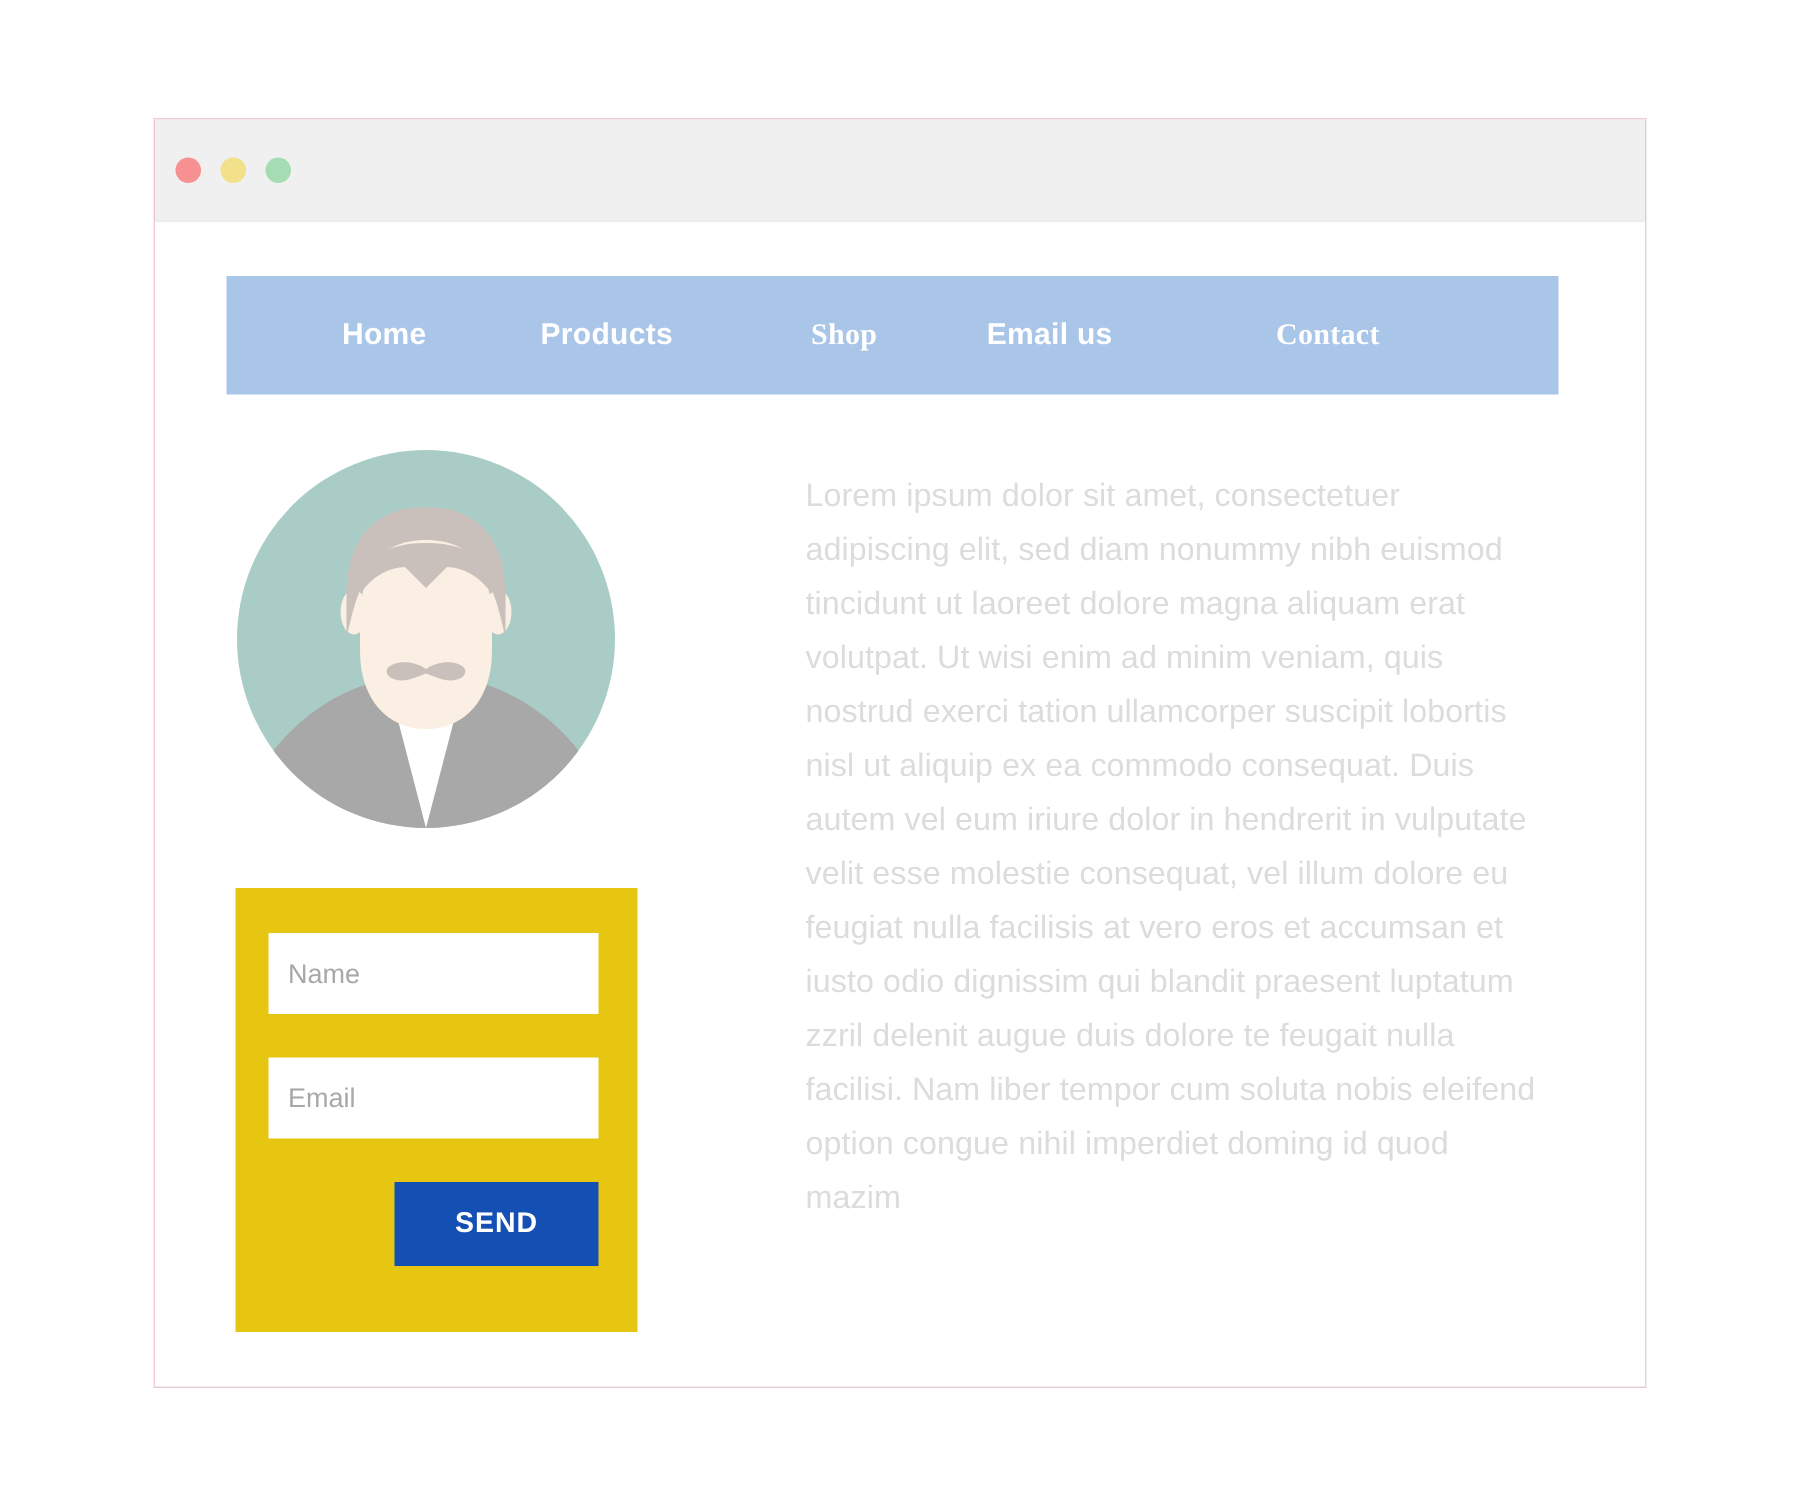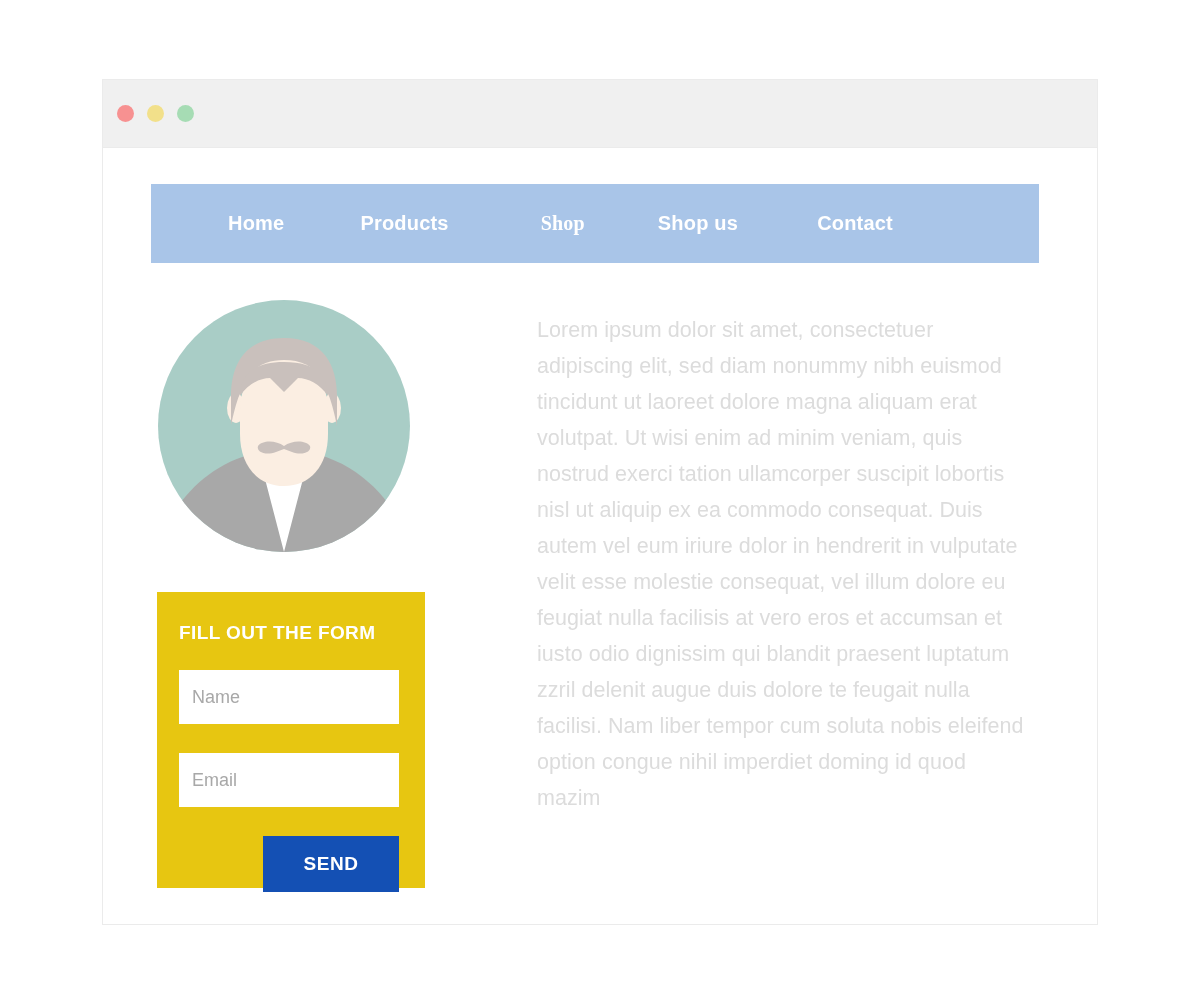--- a/index.html
+++ b/index.html
@@ -67,21 +67,21 @@
     color: #ffffff;
     font-size: 20px;
     font-weight: bold;
     letter-spacing: 0.2px;
     white-space: nowrap;
   }
   .nav-item-home     { margin-left: 77px; }
   .nav-item-products { margin-left: 76px; }
   .nav-item-shop     { margin-left: 92px; font-family: Liberation Serif, serif; }
   .nav-item-aboutus  { margin-left: 73px; }
-  .nav-item-contact  { margin-left: 79px; }
+  .nav-item-contact  { margin-left: 109px; font-family: Liberation Serif, serif; }
 
   
   .left-col {
     position: absolute;
     left: 52px;
     top: 152px;
     width: 272px;
   }
 
   .avatar {
@@ -169,21 +169,21 @@
     <span class="dot dot-min"></span>
     <span class="dot dot-max"></span>
   </div>
 
   <div class="viewport">
 
     <nav class="navbar">
       <a class="nav-item nav-item-home">Home</a>
       <a class="nav-item nav-item-products">Products</a>
       <a class="nav-item nav-item-shop">Shop</a>
-      <a class="nav-item nav-item-aboutus">Shop us</a>
+      <a class="nav-item nav-item-aboutus">Email us</a>
       <a class="nav-item nav-item-contact">Contact</a>
     </nav>
 
     <div class="left-col">
 
       <div class="avatar">
         <svg width="252" height="252" viewBox="0 0 252 252">
 
           <path d="M126 150 C 196 150, 243 205, 252 252 L 0 252 C 9 205, 56 150, 126 150 Z" fill="#a8a8a8"></path>
 
@@ -198,21 +198,20 @@
 
           <path d="M126 60 C 92 60, 82 84, 82 116 L 82 134 C 82 166, 100 186, 126 186 C 152 186, 170 166, 170 134 L 170 116 C 170 84, 160 60, 126 60 Z" fill="#fbeee2"></path>
 
           <path d="M82 96 C 82 78, 92 62, 126 62 C 160 62, 170 78, 170 96 C 162 84, 150 78, 140 78 L 126 92 L 112 78 C 102 78, 90 84, 82 96 Z" fill="#c9c0bc"></path>
 
           <path d="M126 146 C 118 140, 104 140, 100 146 C 98 152, 108 156, 118 152 L 126 149 L 134 152 C 144 156, 154 152, 152 146 C 148 140, 134 140, 126 146 Z" fill="#c9c0bc"></path>
         </svg>
       </div>
 
       <div class="form-card">
-        <div class="form-title">FILL OUT THE FORM</div>
         <input class="form-field" type="text" placeholder="Name" style="">
         <input class="form-field" type="text" placeholder="Email" style="">
         <div class="send-row">
           <button class="send-button">SEND</button>
         </div>
       </div>
 
     </div>
 
     <p class="body-copy">Lorem ipsum dolor sit amet, consectetuer adipiscing elit, sed diam nonummy nibh euismod tincidunt ut laoreet dolore magna aliquam erat volutpat. Ut wisi enim ad minim veniam, quis nostrud exerci tation ullamcorper suscipit lobortis nisl ut aliquip ex ea commodo consequat. Duis autem vel eum iriure dolor in hendrerit in vulputate velit esse molestie consequat, vel illum dolore eu feugiat nulla facilisis at vero eros et accumsan et iusto odio dignissim qui blandit praesent luptatum zzril delenit augue duis dolore te feugait nulla facilisi. Nam liber tempor cum soluta nobis eleifend option congue nihil imperdiet doming id quod mazim</p>

